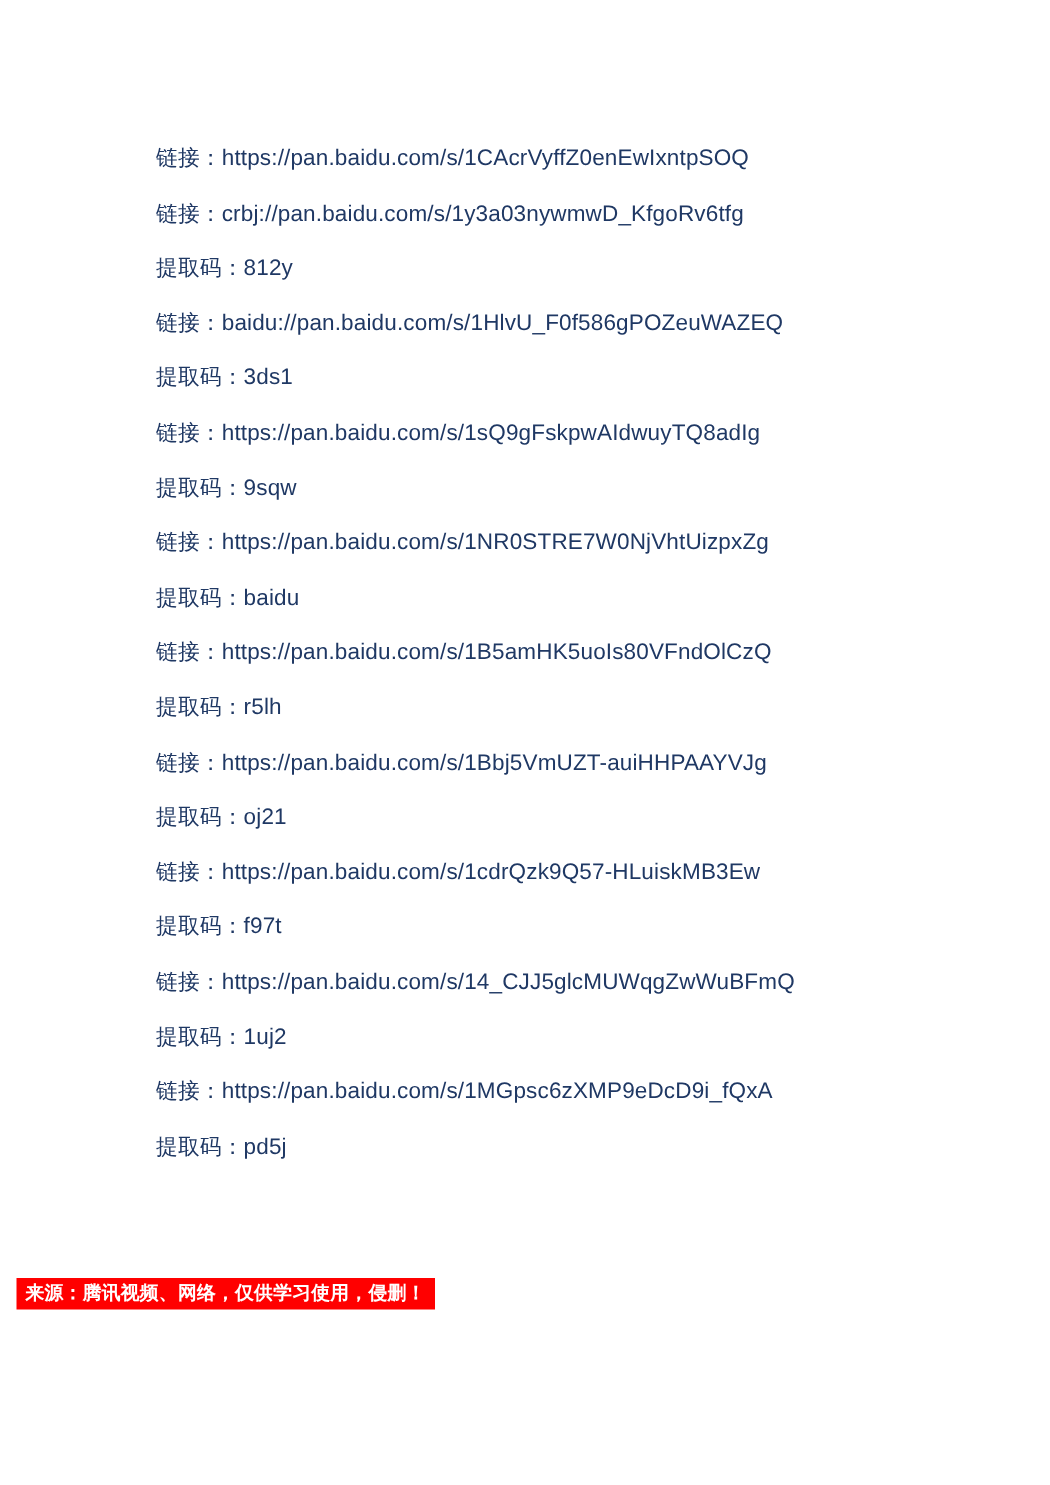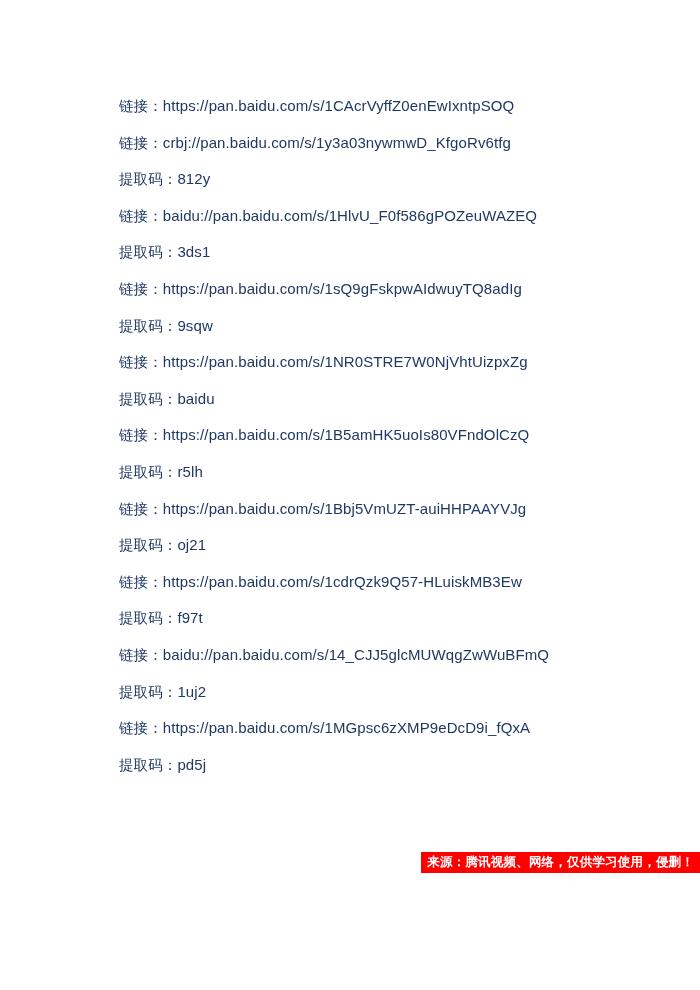--- a/index.html
+++ b/index.html
@@ -14,45 +14,45 @@
     overflow: hidden;
   }
   .page {
     position: relative;
     width: 700px;
     height: 990px;
     box-sizing: border-box;
   }
   .content {
     position: absolute;
-    left: 119px;
+    left: 104px;
     top: 88px;
     width: 500px;
   }
   .line {
     color: #1F3864;
     font-size: 15px;
     line-height: 36.6px;
     white-space: nowrap;
     letter-spacing: 0.1px;
   }
   .line .label {
     font-family: "DejaVu Sans", "Liberation Sans", sans-serif;
     font-size: 14.5px;
   }
   .line .value {
     font-family: "Liberation Sans", sans-serif;
     font-size: 15px;
   }
   .footer {
     position: absolute;
-    left: 0;
+    left: 11px;
     top: 852px;
-    width: 700px;
-    text-align: right;
+    width: 612px;
+    text-align: left;
   }
   .footer-badge {
     display: inline-block;
     background: #FF0000;
     color: #ffffff;
     font-family: "DejaVu Sans", "Liberation Sans", sans-serif;
     font-size: 12.5px;
     font-weight: bold;
     padding: 3px 6px 4px 6px;
     line-height: 1.1;
@@ -104,21 +104,21 @@
     <div class="line">
       <span class="label">提取码：</span><span class="value">oj21</span>
     </div>
     <div class="line">
       <span class="label">链接：</span><span class="value">https://pan.baidu.com/s/1cdrQzk9Q57-HLuiskMB3Ew</span>
     </div>
     <div class="line">
       <span class="label">提取码：</span><span class="value">f97t</span>
     </div>
     <div class="line">
-      <span class="label">链接：</span><span class="value">baidu://pan.baidu.com/s/14_CJJ5glcMUWqgZwWuBFmQ</span>
+      <span class="label">链接：</span><span class="value">https://pan.baidu.com/s/14_CJJ5glcMUWqgZwWuBFmQ</span>
     </div>
     <div class="line">
       <span class="label">提取码：</span><span class="value">1uj2</span>
     </div>
     <div class="line">
       <span class="label">链接：</span><span class="value">https://pan.baidu.com/s/1MGpsc6zXMP9eDcD9i_fQxA</span>
     </div>
     <div class="line">
       <span class="label">提取码：</span><span class="value">pd5j</span>
     </div>

